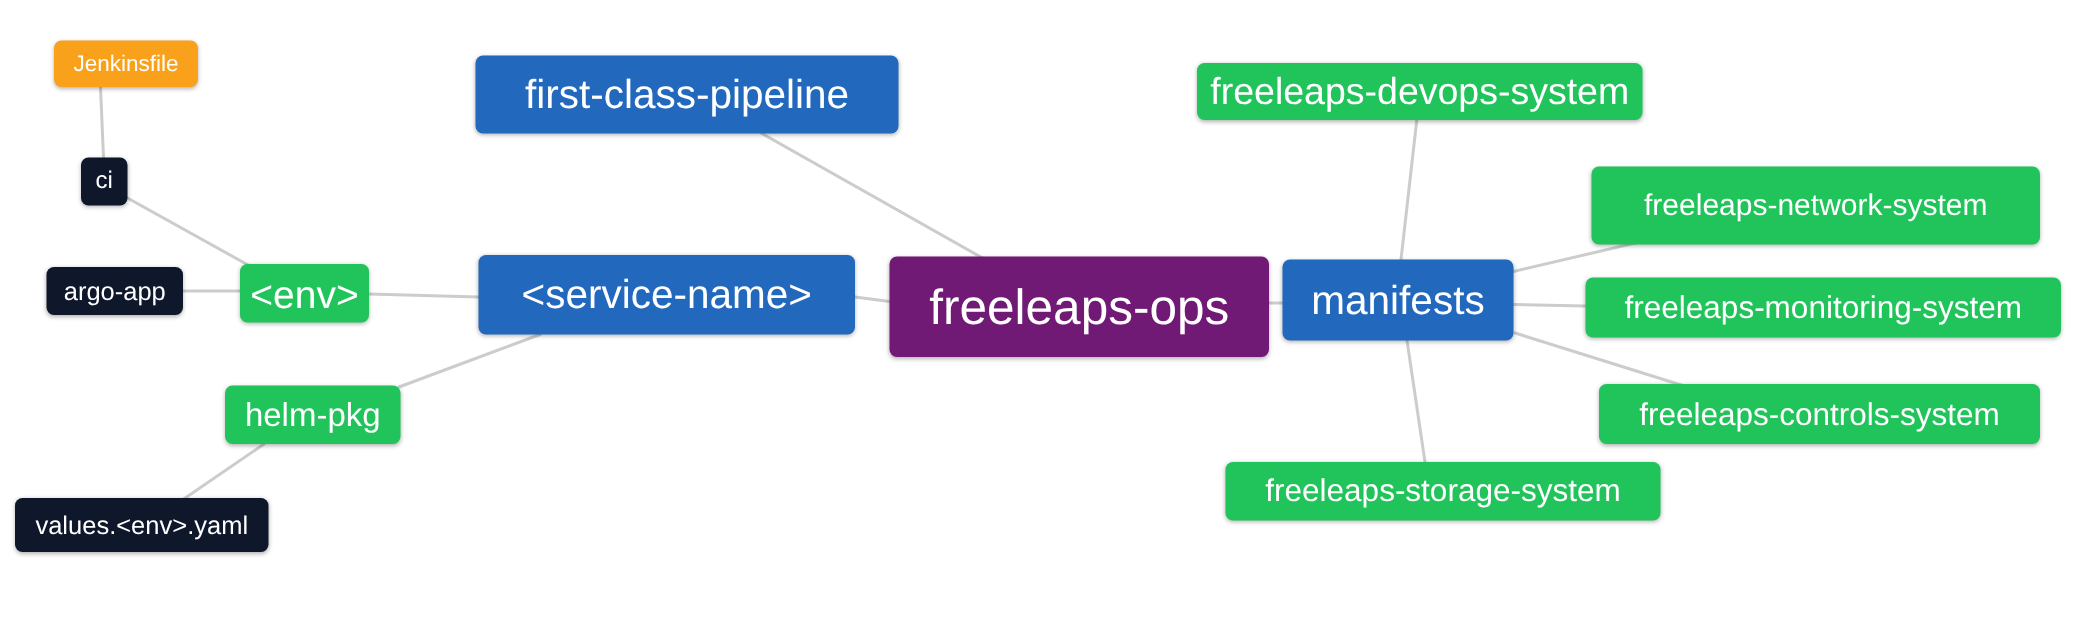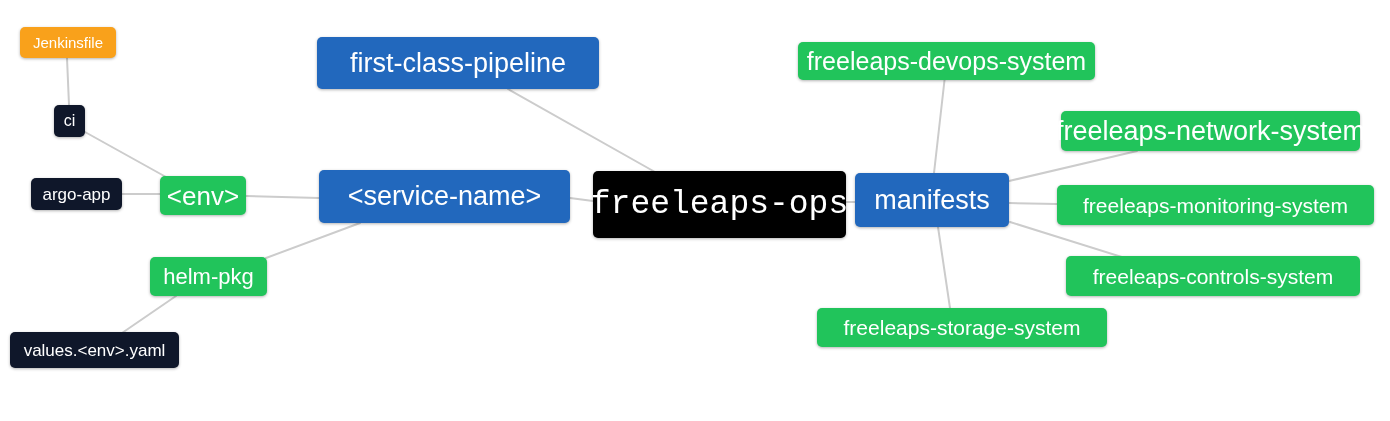--- a/index.html
+++ b/index.html
@@ -33,25 +33,25 @@
     align-items: center;
     justify-content: center;
     color: #ffffff;
     border-radius: 5px;
     box-shadow: 0 1px 3px rgba(0,0,0,0.3);
     white-space: nowrap;
     box-sizing: border-box;
     cursor: pointer;
     line-height: 1;
   }
-  .lv-root { background: #000000; font-family: Liberation Mono, monospace; }
+  .lv-root { background: #701a75; }
   .lv-1 { background: #2268bd; }
   .lv-2 { background: #21c45b; }
   .lv-3 { background: #0f172a; }
-  .lv-4 { background: #f9a11b; }
+  .lv-4 { background: #f9a11b; margin-left: 16px; }
 </style>
 </head>
 <body>
 
 <div class="canvas">
 
   <svg class="edges" viewBox="0 0 1390 421" xmlns="http://www.w3.org/2000/svg">
     <line x1="67" y1="58" x2="69" y2="105"></line>
     <line x1="85" y1="132" x2="166" y2="177"></line>
     <line x1="122" y1="194" x2="160" y2="194"></line>
@@ -83,21 +83,21 @@
   <div class="node lv-3" style="left:54px; top:105px; width:31px; height:32px; font-size:16px;">ci</div>
 
   <div class="node lv-3" style="left:31px; top:178px; width:91px; height:32px; font-size:17px;">argo-app</div>
 
   <div class="node lv-3" style="left:10px; top:332px; width:169px; height:36px; font-size:17px;">values.&lt;env&gt;.yaml</div>
 
   <div class="node lv-4" style="left:20px; top:27px; width:96px; height:31px; font-size:15px;">Jenkinsfile</div>
 
   <div class="node lv-2" style="left:798px; top:42px; width:297px; height:38px; font-size:25px;">freeleaps-devops-system</div>
 
-  <div class="node lv-2" style="left:1061px; top:111px; width:299px; height:40px; font-size:27px;">freeleaps-network-system</div>
+  <div class="node lv-2" style="left:1061px; top:111px; width:299px; height:52px; font-size:20px;">freeleaps-network-system</div>
 
   <div class="node lv-2" style="left:1066px; top:256px; width:294px; height:40px; font-size:21px;">freeleaps-controls-system</div>
 
   <div class="node lv-2" style="left:1057px; top:185px; width:317px; height:40px; font-size:21px;">freeleaps-monitoring-system</div>
 
   <div class="node lv-2" style="left:817px; top:308px; width:290px; height:39px; font-size:21px;">freeleaps-storage-system</div>
 
 </div>
 
 </body></html>

